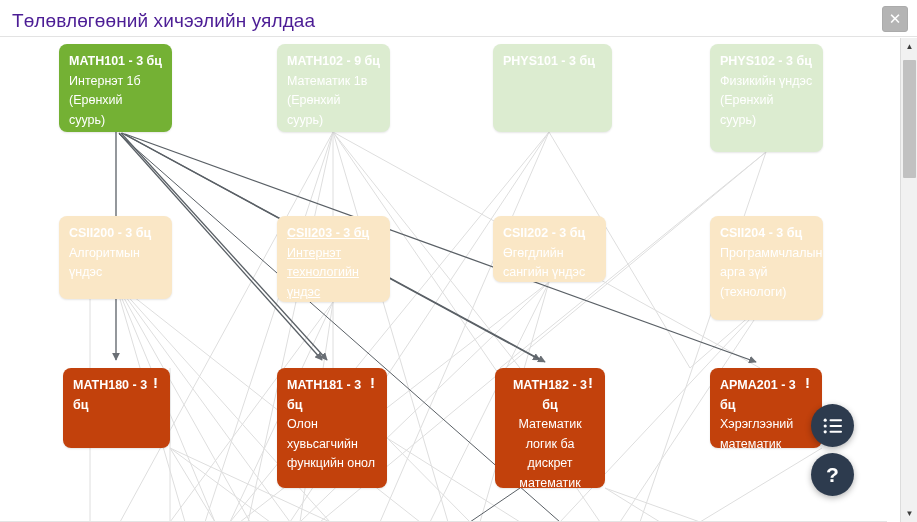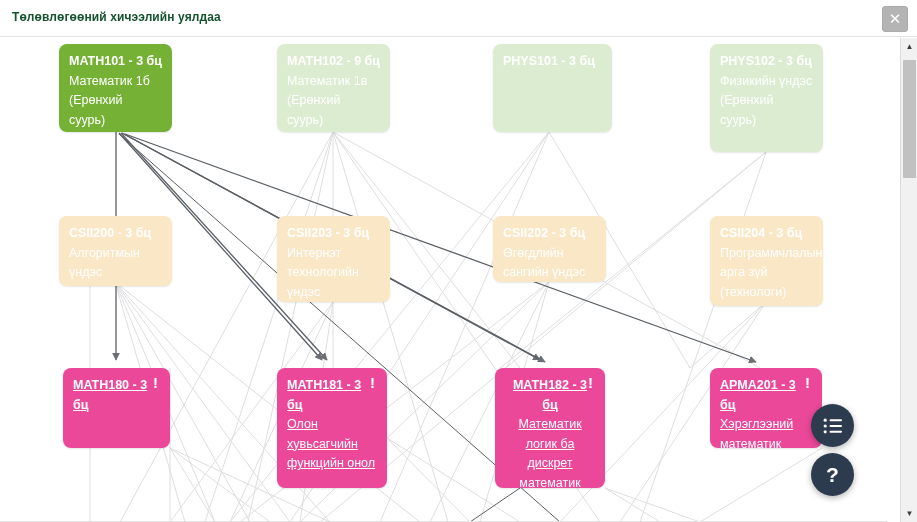--- a/index.html
+++ b/index.html
@@ -10,21 +10,21 @@
   }
   #app { position: relative; width: 917px; height: 522px; background: #fff; }
 
   
   .titlebar {
     position: absolute; left: 0; top: 0; width: 917px; height: 37px;
     background: #ffffff; border-bottom: 1px solid #e3e3e3;
   }
   .titlebar .title {
     position: absolute; left: 12px; top: 10px;
-    font-size: 12px; font-weight: bold; color: #14532d;
+    font-size: 19px; font-weight: normal; color: #4c1d95;
     letter-spacing: .1px; white-space: nowrap;
   }
   .close-btn {
     position: absolute; right: 9px; top: 6px; width: 26px; height: 26px;
     background: #b4b4b4; border: 1px solid #ababab; border-radius: 3px;
     color: #ffffff; font-size: 15px; line-height: 24px; text-align: center;
     cursor: pointer; font-weight: 300;
   }
 
   
@@ -39,21 +39,21 @@
     position: absolute; border-radius: 8px; padding: 8px 10px 9px 10px;
     color: #ffffff; font-size: 12.5px; line-height: 19.5px;
     box-shadow: 0 1px 2px rgba(0,0,0,.10);
     cursor: pointer; overflow: hidden;
   }
   .node .code { font-weight: bold; display: block; }
   .node .nm { display: block; font-weight: normal; }
   .node.green      { background: #74b134; }
   .node.pale-green { background: #dcecd0; }
   .node.pale-orange{ background: #fae7c6; }
-  .node.orange     { background: #ec4899; text-decoration: underline; }
+  .node.orange     { background: #c2410c; }
   .node.pale-green .code, .node.pale-green .nm { color: #ffffff; }
   .node.pale-orange .code, .node.pale-orange .nm { color: #ffffff; }
   .warn {
     position: absolute; right: 12px; top: 7px;
     font-weight: bold; font-size: 15px; color: #ffffff; line-height: 15px;
   }
 
   
   .fab {
     position: absolute; width: 43px; height: 43px; border-radius: 50%;
@@ -158,46 +158,46 @@
       </g>
       <g stroke="#5a6066" stroke-width="1" fill="none">
         <path d="M119,96 L560,484"></path>
         <path d="M520,450 L470,484"></path>
       </g>
     </svg>
 
     <div id="nodes">
         <div class="node green" style="left: 59px; top: 6px; width: 113px; height: 88px;">
           <span class="code">MATH101 - 3 бц</span>
-          <span class="nm">Математик 1б (Ерөнхий суурь)</span>
+          <span class="nm">Интернэт 1б (Ерөнхий суурь)</span>
         </div>
         <div class="node pale-green" style="left: 277px; top: 6px; width: 113px; height: 88px;">
           <span class="code">MATH102 - 9 бц</span>
           <span class="nm">Математик 1в (Ерөнхий суурь)</span>
         </div>
         <div class="node pale-green" style="left: 493px; top: 6px; width: 119px; height: 88px;">
           <span class="code">PHYS101 - 3 бц</span>
         </div>
         <div class="node pale-green" style="left: 710px; top: 6px; width: 113px; height: 108px;">
           <span class="code">PHYS102 - 3 бц</span>
           <span class="nm">Физикийн үндэс (Ерөнхий суурь)</span>
         </div>
-        <div class="node pale-orange" style="left: 59px; top: 178px; width: 113px; height: 70px;">
+        <div class="node pale-orange" style="left: 59px; top: 178px; width: 113px; height: 83px;">
           <span class="code">CSII200 - 3 бц</span>
           <span class="nm">Алгоритмын үндэс</span>
         </div>
-        <div class="node pale-orange" style="left: 277px; top: 178px; width: 113px; height: 86px;">
+        <div class="node pale-orange" style="left: 277px; top: 178px; width: 113px; height: 86px; text-decoration: underline;">
           <span class="code">CSII203 - 3 бц</span>
           <span class="nm">Интернэт технологийн үндэс</span>
         </div>
         <div class="node pale-orange" style="left: 493px; top: 178px; width: 113px; height: 66px;">
           <span class="code">CSII202 - 3 бц</span>
           <span class="nm">Өгөгдлийн сангийн үндэс</span>
         </div>
-        <div class="node pale-orange" style="left: 710px; top: 178px; width: 113px; height: 90px;">
+        <div class="node pale-orange" style="left: 710px; top: 178px; width: 113px; height: 104px;">
           <span class="code">CSII204 - 3 бц</span>
           <span class="nm">Программчлалын арга зүй (технологи)</span>
         </div>
         <div class="node orange" style="left: 63px; top: 330px; width: 107px; height: 80px;">
           <span class="code">MATH180 - 3 бц</span>
           <span class="warn">!</span>
         </div>
         <div class="node orange" style="left: 277px; top: 330px; width: 110px; height: 120px;">
           <span class="code">MATH181 - 3 бц</span>
           <span class="nm">Олон хувьсагчийн функцийн онол</span>

